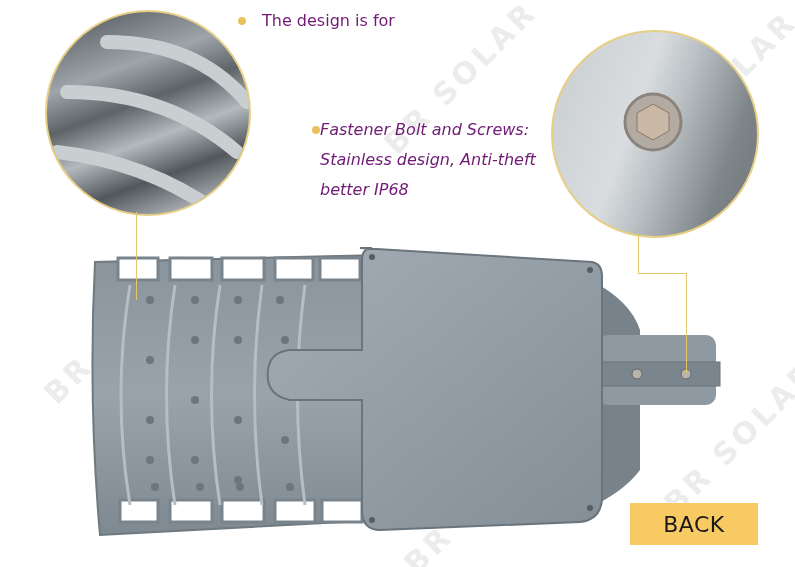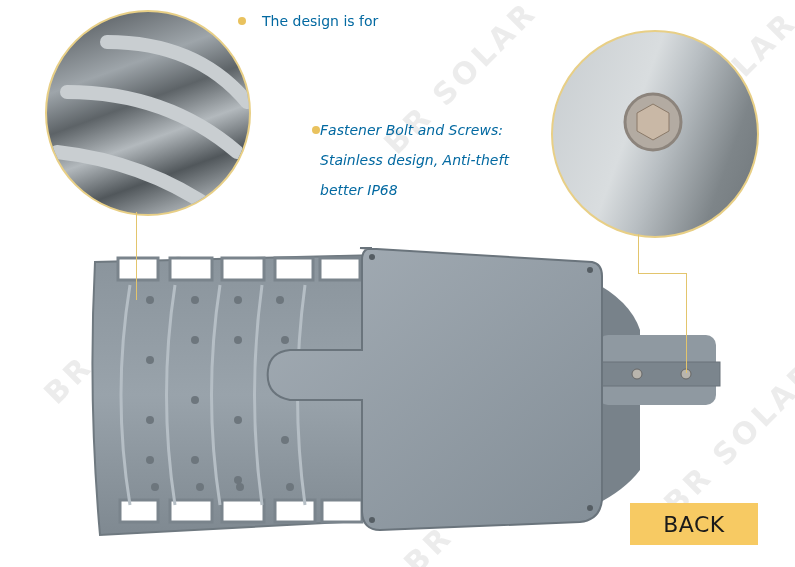--- a/index.html
+++ b/index.html
@@ -1,18 +1,18 @@
 <!DOCTYPE html>
 <html><head>
 <meta charset="utf-8">
 <style>
   html,body{margin:0;padding:0;background:#fff;}
   body{width:795px;height:567px;position:relative;overflow:hidden;font-family:"DejaVu Sans","Liberation Sans",sans-serif;}
   .abs{position:absolute;}
-  .callout-text{color:#0369a1;font-size:14px;line-height:30px;}
+  .callout-text{color:#701a75;font-size:16px;line-height:30px;}
   .bullet{position:absolute;width:8px;height:8px;border-radius:50%;background:#e9c25e;}
   .circle{position:absolute;border-radius:50%;border:2px solid #e8cf86;overflow:hidden;}
   .leader{position:absolute;background:#e3c56d;}
   .back-btn{position:absolute;left:630px;top:503px;width:128px;height:42px;background:#f7ca63;color:#1a1a1a;font-size:22px;letter-spacing:0.5px;display:flex;align-items:center;justify-content:center;cursor:pointer;}
   .watermark{position:absolute;color:rgba(200,200,200,0.35);font-size:30px;font-weight:bold;letter-spacing:4px;transform:rotate(-45deg);white-space:nowrap;pointer-events:none;}
 </style>
 </head>
 <body>
 
 <div class="watermark" style="left:360px;top:60px;">BR SOLAR</div>

